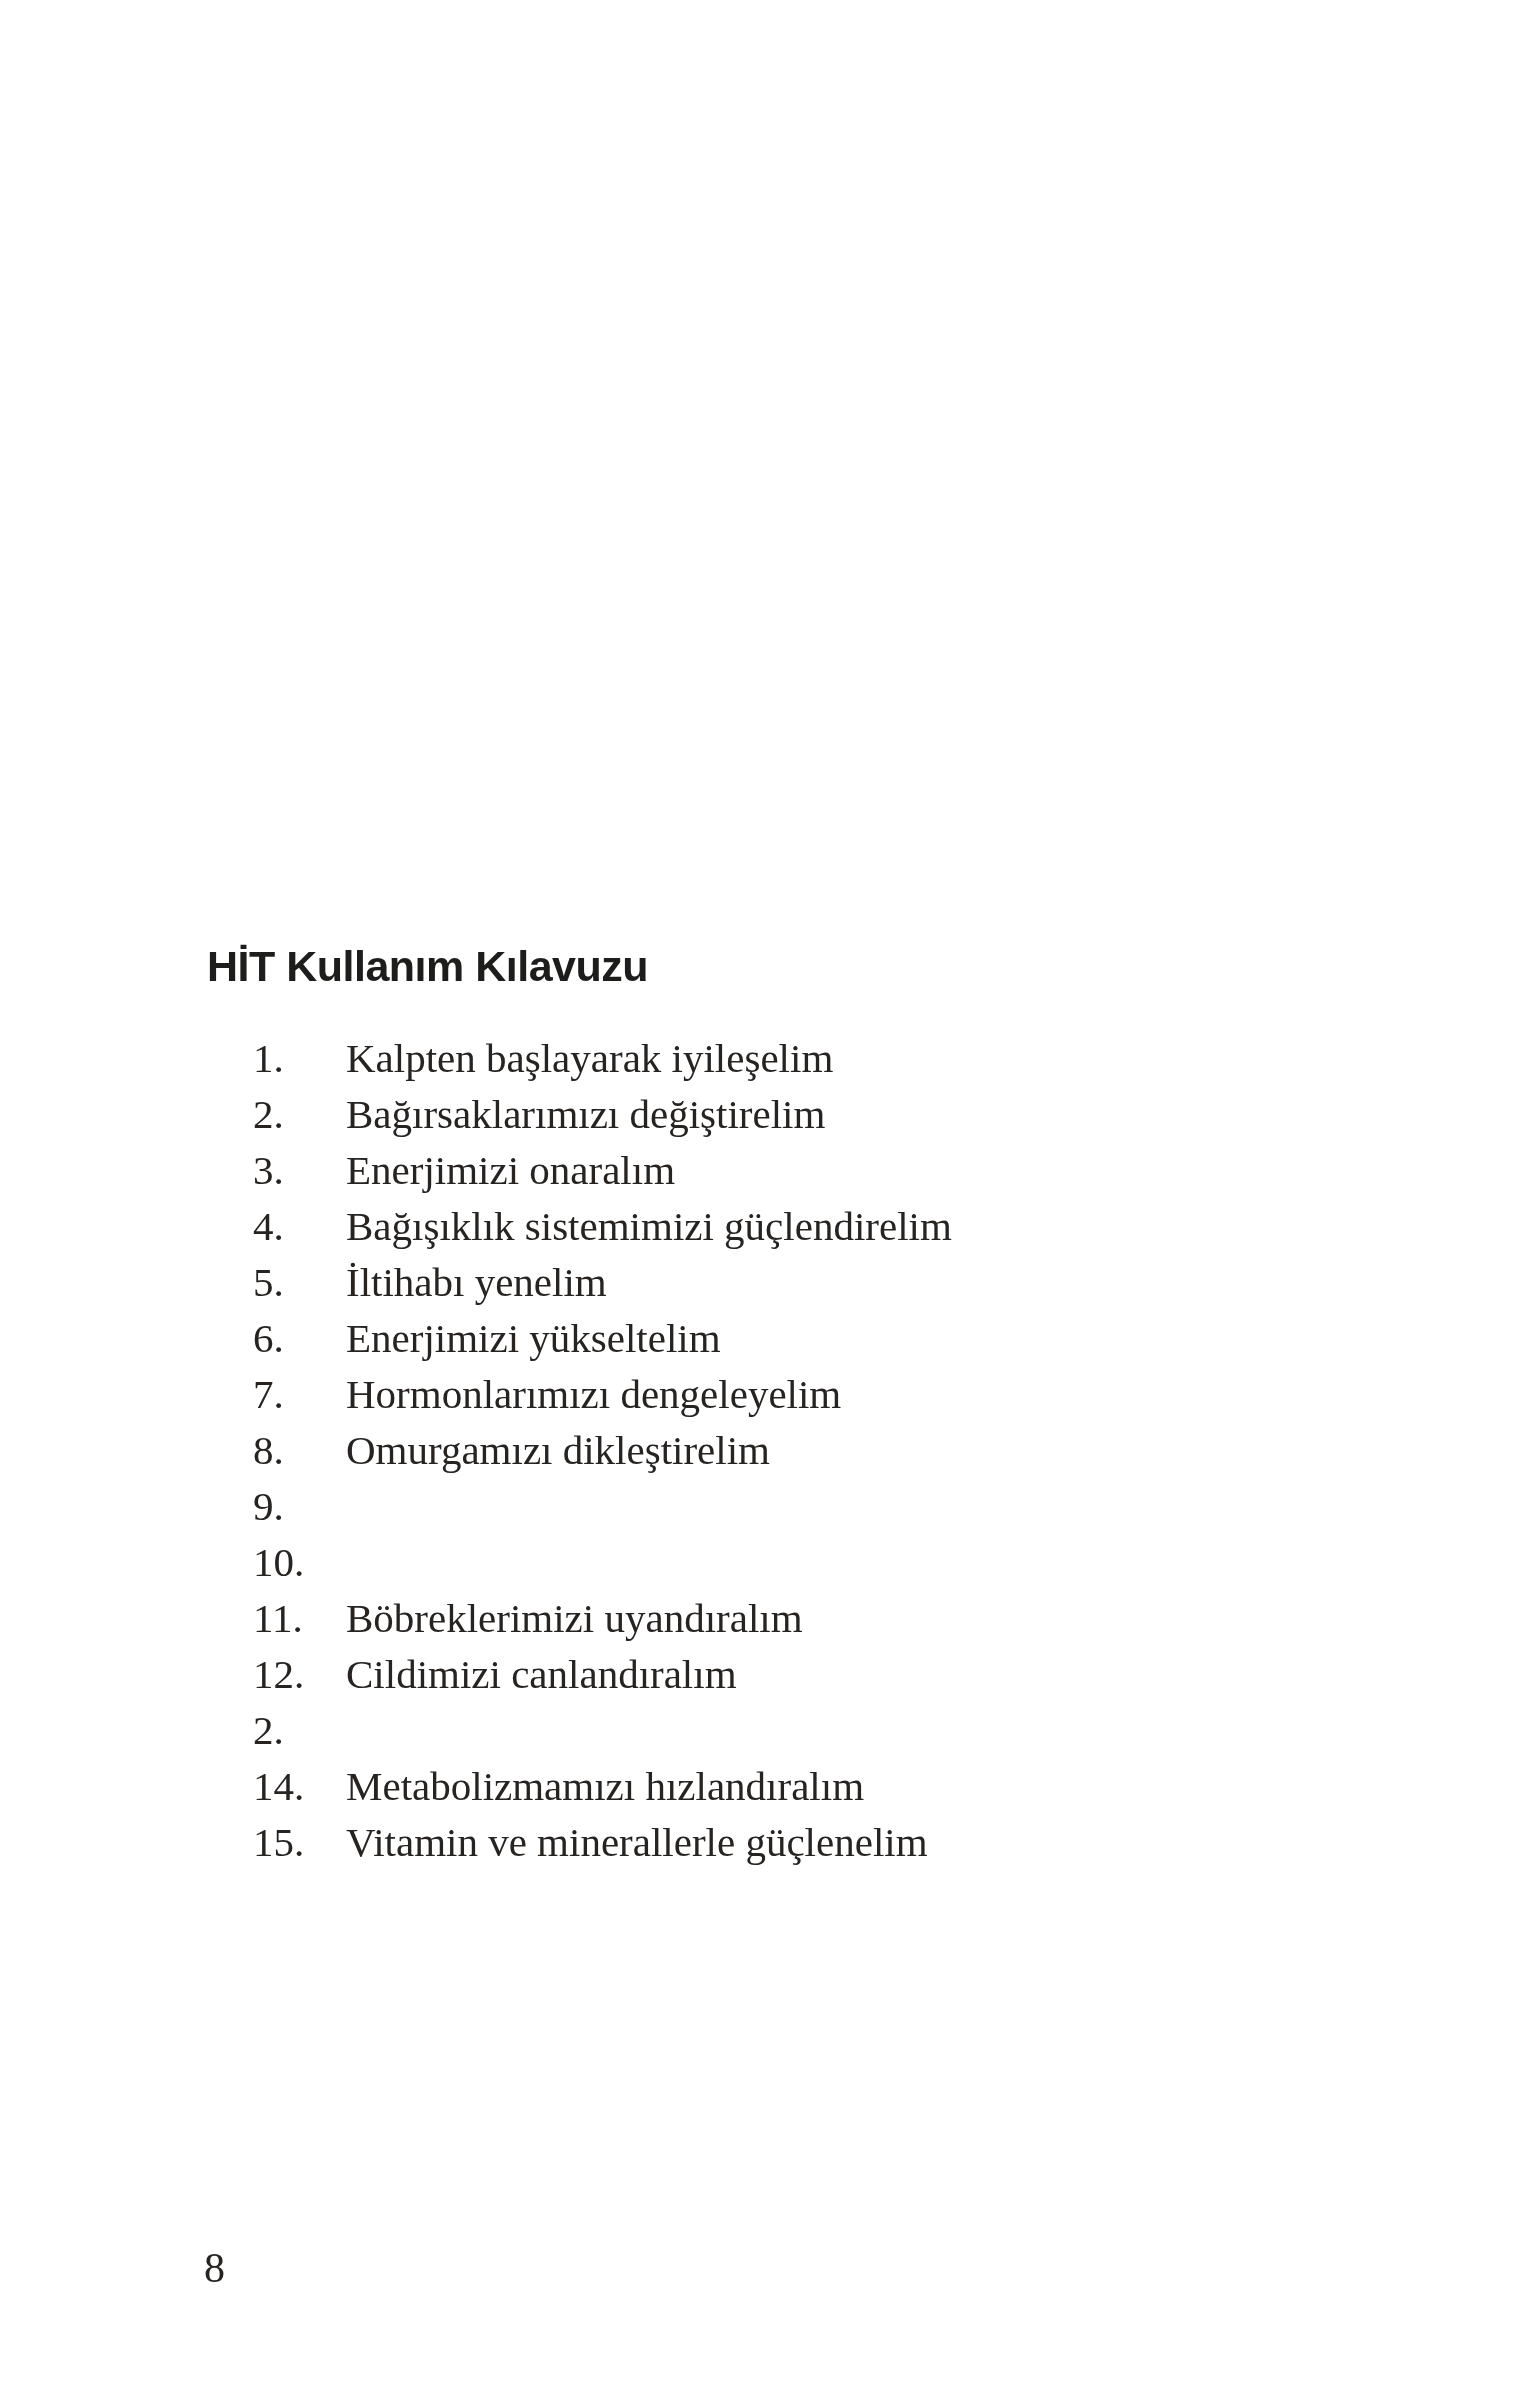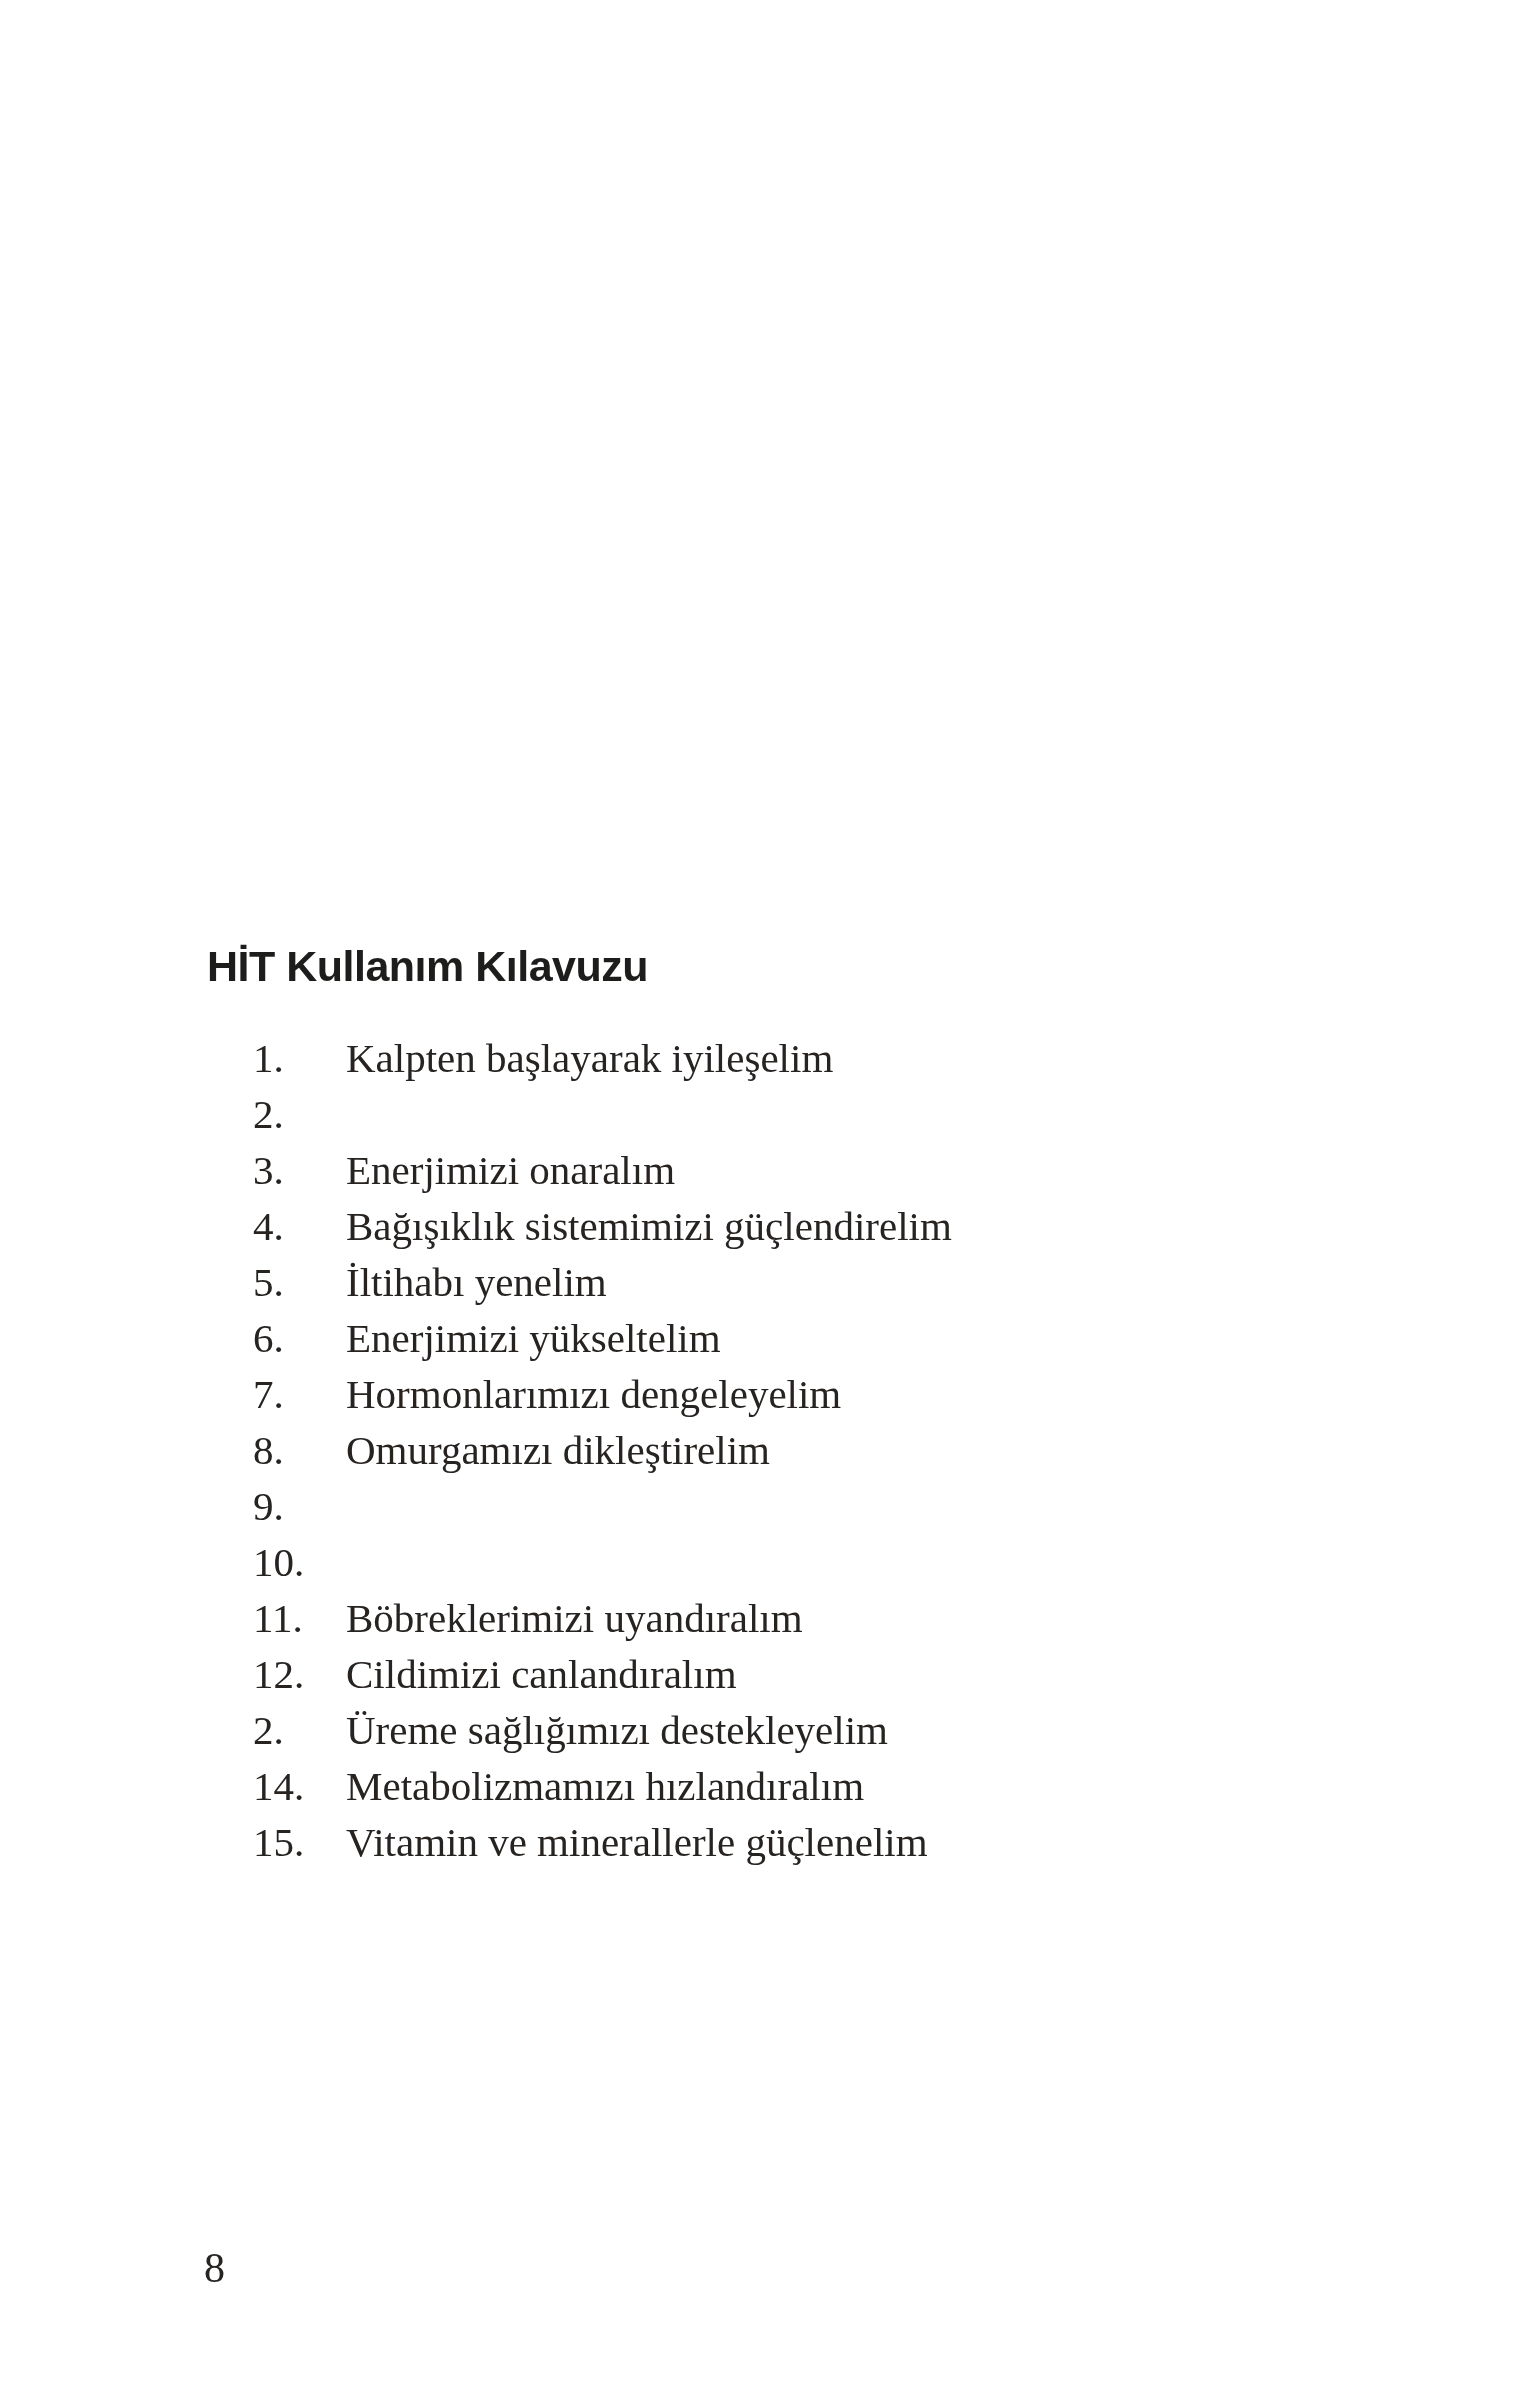--- a/index.html
+++ b/index.html
@@ -65,20 +65,21 @@
 
   <h1 class="chapter-title">HİT Kullanım Kılavuzu</h1>
 
   <ol class="toc-list">
     <li class="toc-row">
       <span class="toc-num">1.</span>
       <span class="toc-label">Kalpten başlayarak iyileşelim</span>
     </li>
     <li class="toc-row">
       <span class="toc-num">2.</span>
+      <span class="toc-label">Bağırsaklarımızı değiştirelim</span>
     </li>
     <li class="toc-row">
       <span class="toc-num">3.</span>
       <span class="toc-label">Enerjimizi onaralım</span>
     </li>
     <li class="toc-row">
       <span class="toc-num">4.</span>
       <span class="toc-label">Bağışıklık sistemimizi güçlendirelim</span>
     </li>
     <li class="toc-row">
@@ -106,21 +107,20 @@
     <li class="toc-row">
       <span class="toc-num">11.</span>
       <span class="toc-label">Böbreklerimizi uyandıralım</span>
     </li>
     <li class="toc-row">
       <span class="toc-num">12.</span>
       <span class="toc-label">Cildimizi canlandıralım</span>
     </li>
     <li class="toc-row">
       <span class="toc-num">2.</span>
-      <span class="toc-label">Üreme sağlığımızı destekleyelim</span>
     </li>
     <li class="toc-row">
       <span class="toc-num">14.</span>
       <span class="toc-label">Metabolizmamızı hızlandıralım</span>
     </li>
     <li class="toc-row">
       <span class="toc-num">15.</span>
       <span class="toc-label">Vitamin ve minerallerle güçlenelim</span>
     </li>
   </ol>

